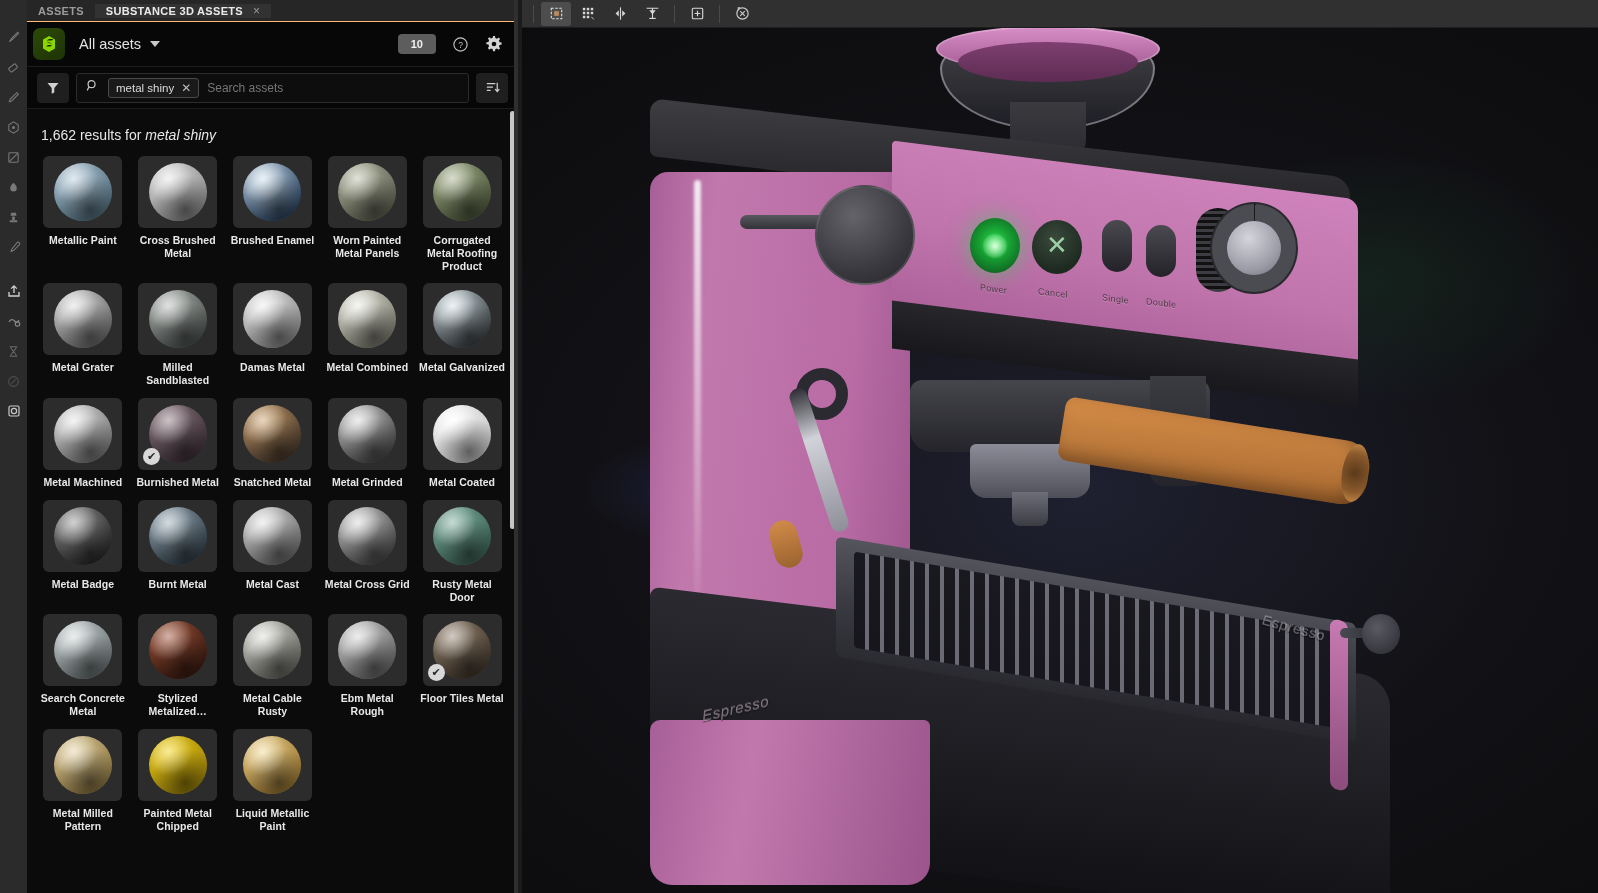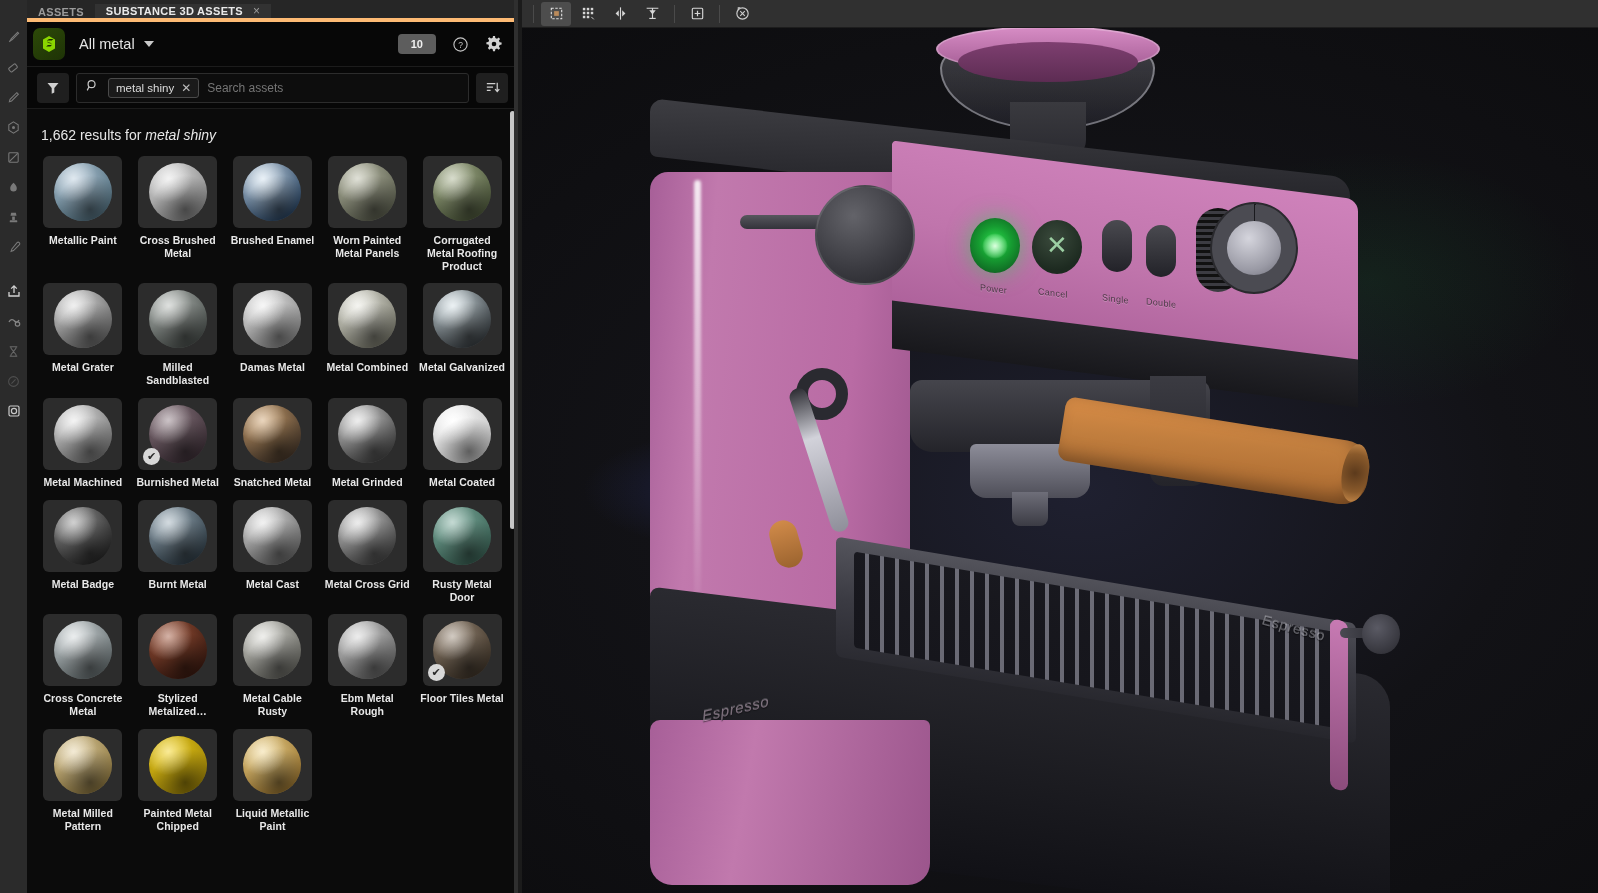--- a/index.html
+++ b/index.html
@@ -24,22 +24,22 @@
   .tool-rail .tool.active { opacity: .95; }
   .tool-rail .tool svg { display: block; }
   .rail-gap { height: 14px; }
 
   
   .asset-panel {
     position: absolute; left: 27px; top: 0; width: 491px; height: 893px;
     background: #0b0b0b; overflow: hidden;
   }
   .tabbar {
-    height: 22px; background: #262626; display: flex; align-items: flex-end;
-    border-bottom: 4px solid #fdba74;
+    height: 22px; background: #262626; display: flex; align-items: center;
+    border-bottom: 1px solid #fdba74;
   }
   .tab {
     display: flex; align-items: center; padding: 0 11px; font-size: 11px;
     font-weight: bold; color: #9b9b9b; letter-spacing: .3px; cursor: pointer;
   }
   .tab.active { background: #323232; color: #eaeaea; }
   .tab .close { margin-left: 10px; font-size: 12px; color: #9b9b9b; font-weight: normal; }
 
   .panel-head {
     height: 45px; background: #070707; display: flex; align-items: center;
@@ -425,21 +425,21 @@
     </div>
 
     <div class="panel-head">
       <div class="brand-logo">
         <svg width="20" height="20" viewBox="0 0 20 20">
           <path d="M10 2l6 3.4v9.2L10 18l-6-3.4V5.4z" fill="#8ad600"></path>
           <path d="M12.8 6.6H9.2c-1.1 0-1.1 1.5 0 1.7l2.1.5c1.9.4 1.9 3.4-.2 3.8-.6.1-2.3.1-3.9.1l1.6-1.7h3c1 0 1.1-1.3.1-1.6l-2.2-.5C7.8 8.5 7.8 5.6 9.8 5.2c.6-.1 2.3-.1 4.6-.1z" fill="#1c2b00"></path>
         </svg>
       </div>
       <div class="assets-select">
-        <span>All metal</span>
+        <span>All assets</span>
         <span class="caret"></span>
       </div>
       <div class="head-right">
         <div class="count-badge">10</div>
         <div class="icon-btn">
           <svg width="17" height="17" viewBox="0 0 18 18">
               <circle cx="9" cy="9" r="7" fill="none" stroke="#c5c5c5" stroke-width="1.2"></circle>
               <text x="9" y="12.5" font-size="9" fill="#c5c5c5" text-anchor="middle" font-family="Liberation Sans, sans-serif">?</text>
             </svg>
         </div>
@@ -607,21 +607,21 @@
           <div class="cell">
             <div class="thumb">
               <div class="sphere" style="background: radial-gradient(circle at 35% 28%, rgb(127, 174, 159), rgb(60, 100, 87) 78%, rgb(16, 16, 16) 100%);"></div>
             </div>
             <div class="cname">Rusty Metal Door</div>
           </div>
           <div class="cell">
             <div class="thumb">
               <div class="sphere" style="background: radial-gradient(circle at 35% 28%, rgb(210, 216, 218), rgb(105, 114, 116) 78%, rgb(16, 16, 16) 100%);"></div>
             </div>
-            <div class="cname">Cross Concrete Metal</div>
+            <div class="cname">Search Concrete Metal</div>
           </div>
           <div class="cell">
             <div class="thumb">
               <div class="sphere" style="background: radial-gradient(circle at 35% 28%, rgb(160, 85, 58), rgb(62, 28, 18) 78%, rgb(16, 16, 16) 100%);"></div>
             </div>
             <div class="cname">Stylized Metalized…</div>
           </div>
           <div class="cell">
             <div class="thumb">
               <div class="sphere" style="background: radial-gradient(circle at 35% 28%, rgb(220, 220, 214), rgb(106, 106, 100) 78%, rgb(16, 16, 16) 100%);"></div>

